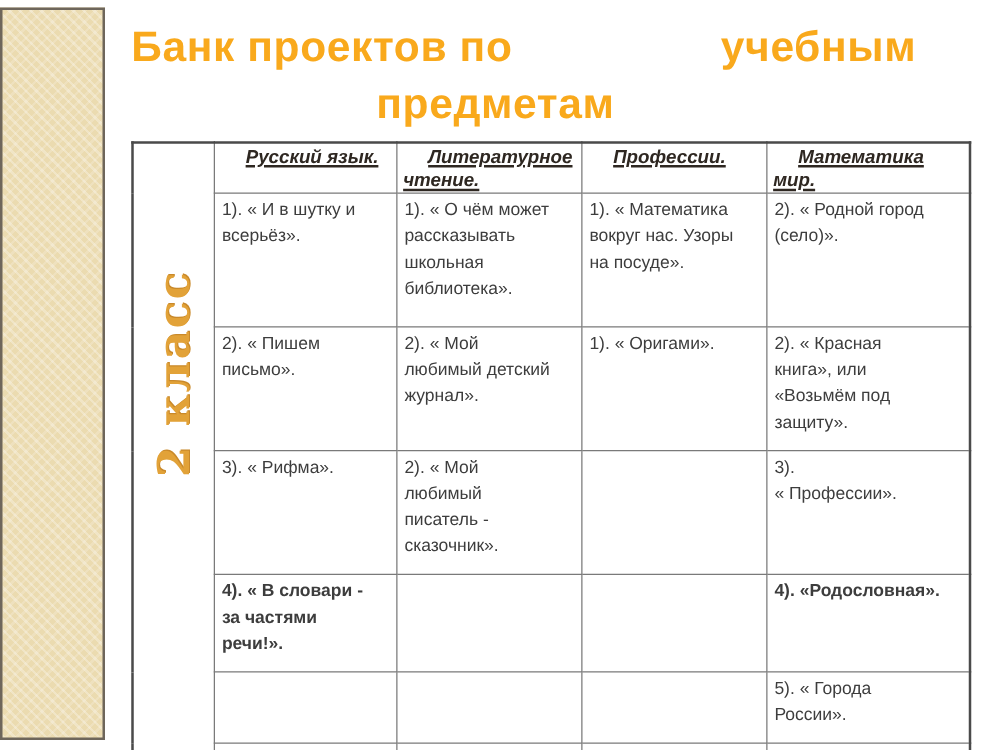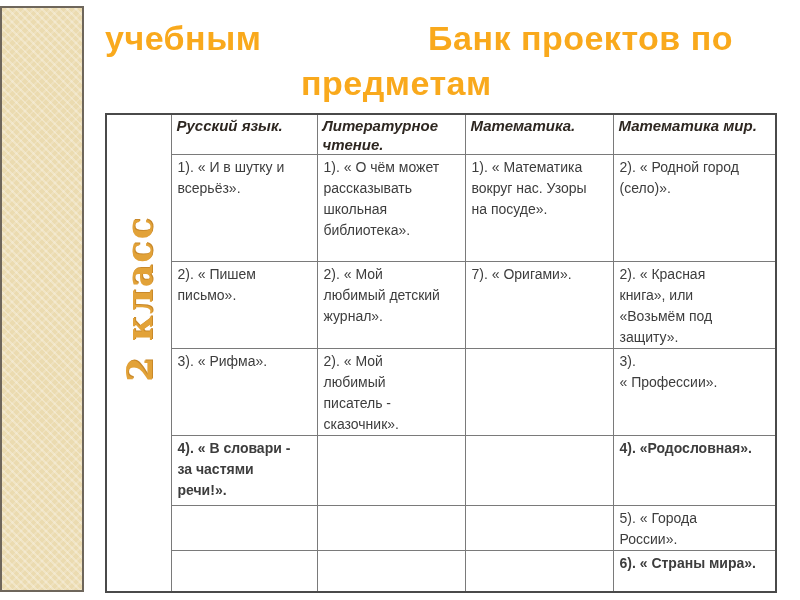--- a/index.html
+++ b/index.html
@@ -66,28 +66,30 @@
   table.projects th {
     font-size: 15px;
     line-height: 19px;
     text-align: left;
     font-style: italic;
     font-weight: bold;
     color: #2e2721;
     padding: 1px 4px 0 5px;
   }
   table.projects th .u {
+    text-decoration: underline;
     text-decoration-thickness: 2px;
     text-underline-offset: 2px;
+    margin-left: 20px;
   }
   table.projects td {
     font-size: 14px;
     line-height: 21px;
     color: #3d3d3d;
-    padding: 2px 4px 0 6px;
+    padding: 2px 4px 12px 6px;
     white-space: pre-line;
   }
   .row-header  { height: 40px; }
   .row-r1 { height: 107px; }
   .row-r2 { height: 84px; }
   .row-r3 { height: 85px; }
   .row-r4 { height: 70px; font-weight: bold; }
   .row-r5 { height: 41px; }
   .row-r6 { height: 41px; font-weight: bold; }
 
@@ -113,42 +115,42 @@
 </style>
 </head>
 <body>
 
 <div class="slide">
 
   <div class="side-strip"></div>
 
   <h1 class="title">
     <div class="line1">
+      <span>Банк проектов по</span>
       <span>учебным</span>
-      <span>Банк проектов по</span>
     </div>
     <div class="line2">предметам</div>
   </h1>
 
   <table class="projects">
     <colgroup>
       <col style="width:65px">
       <col style="width:146px">
       <col style="width:148px">
       <col style="width:148px">
       <col style="width:163px">
     </colgroup>
     <tbody>
         <tr class="row-header">
       <td class="label-cell" rowspan="7">
         <span class="rotated-label">2 класс</span>
       </td>
       <th><span class="u">Русский язык.</span></th>
       <th><span class="u">Литературное чтение.</span></th>
-      <th><span class="u">Математика.</span></th>
+      <th><span class="u">Профессии.</span></th>
       <th><span class="u">Математика мир.</span></th>
     </tr>
     <tr class="row-r1">
       <td>1). « И в шутку и
 всерьёз».</td>
       <td>1). « О чём может
 рассказывать
 школьная
 библиотека».</td>
       <td>1). « Математика
@@ -156,21 +158,21 @@
 на посуде».</td>
       <td>2). « Родной город
 (село)».</td>
     </tr>
     <tr class="row-r2">
       <td>2). « Пишем
 письмо».</td>
       <td>2). « Мой
 любимый детский
 журнал».</td>
-      <td>7). « Оригами».</td>
+      <td>1). « Оригами».</td>
       <td>2). « Красная
 книга», или
 «Возьмём под
 защиту».</td>
     </tr>
     <tr class="row-r3">
       <td>3). « Рифма».</td>
       <td>2). « Мой
 любимый
 писатель -

